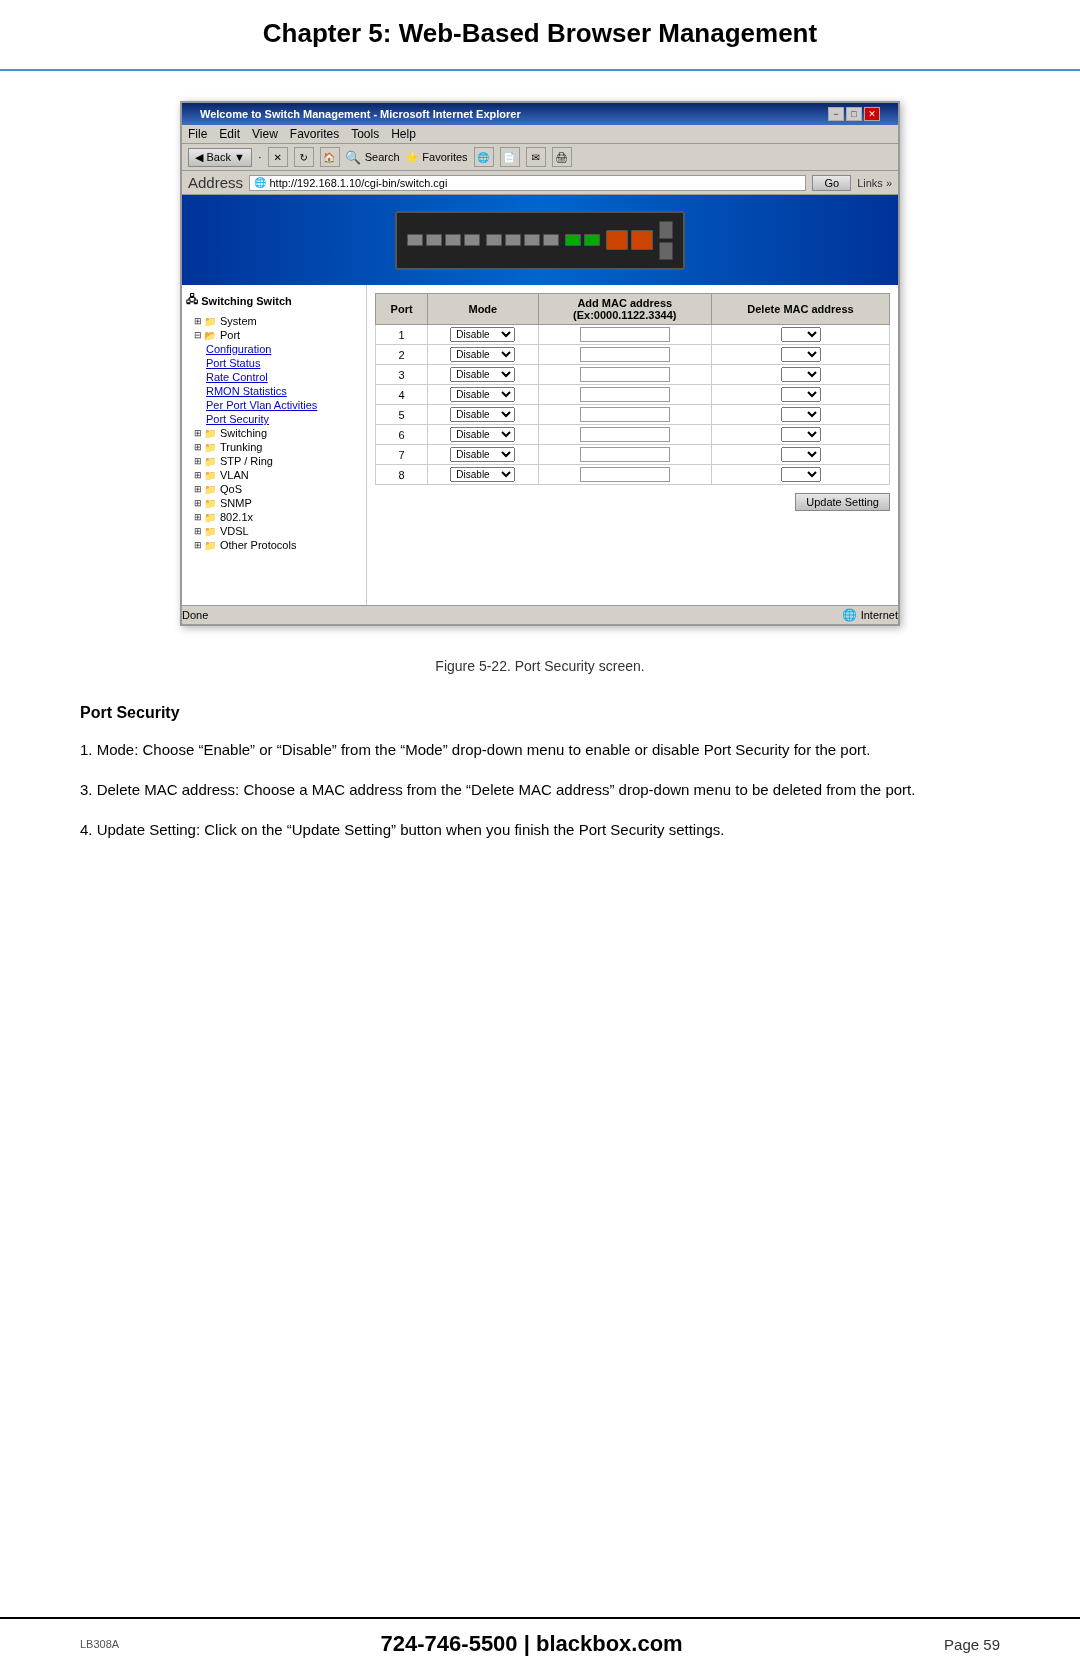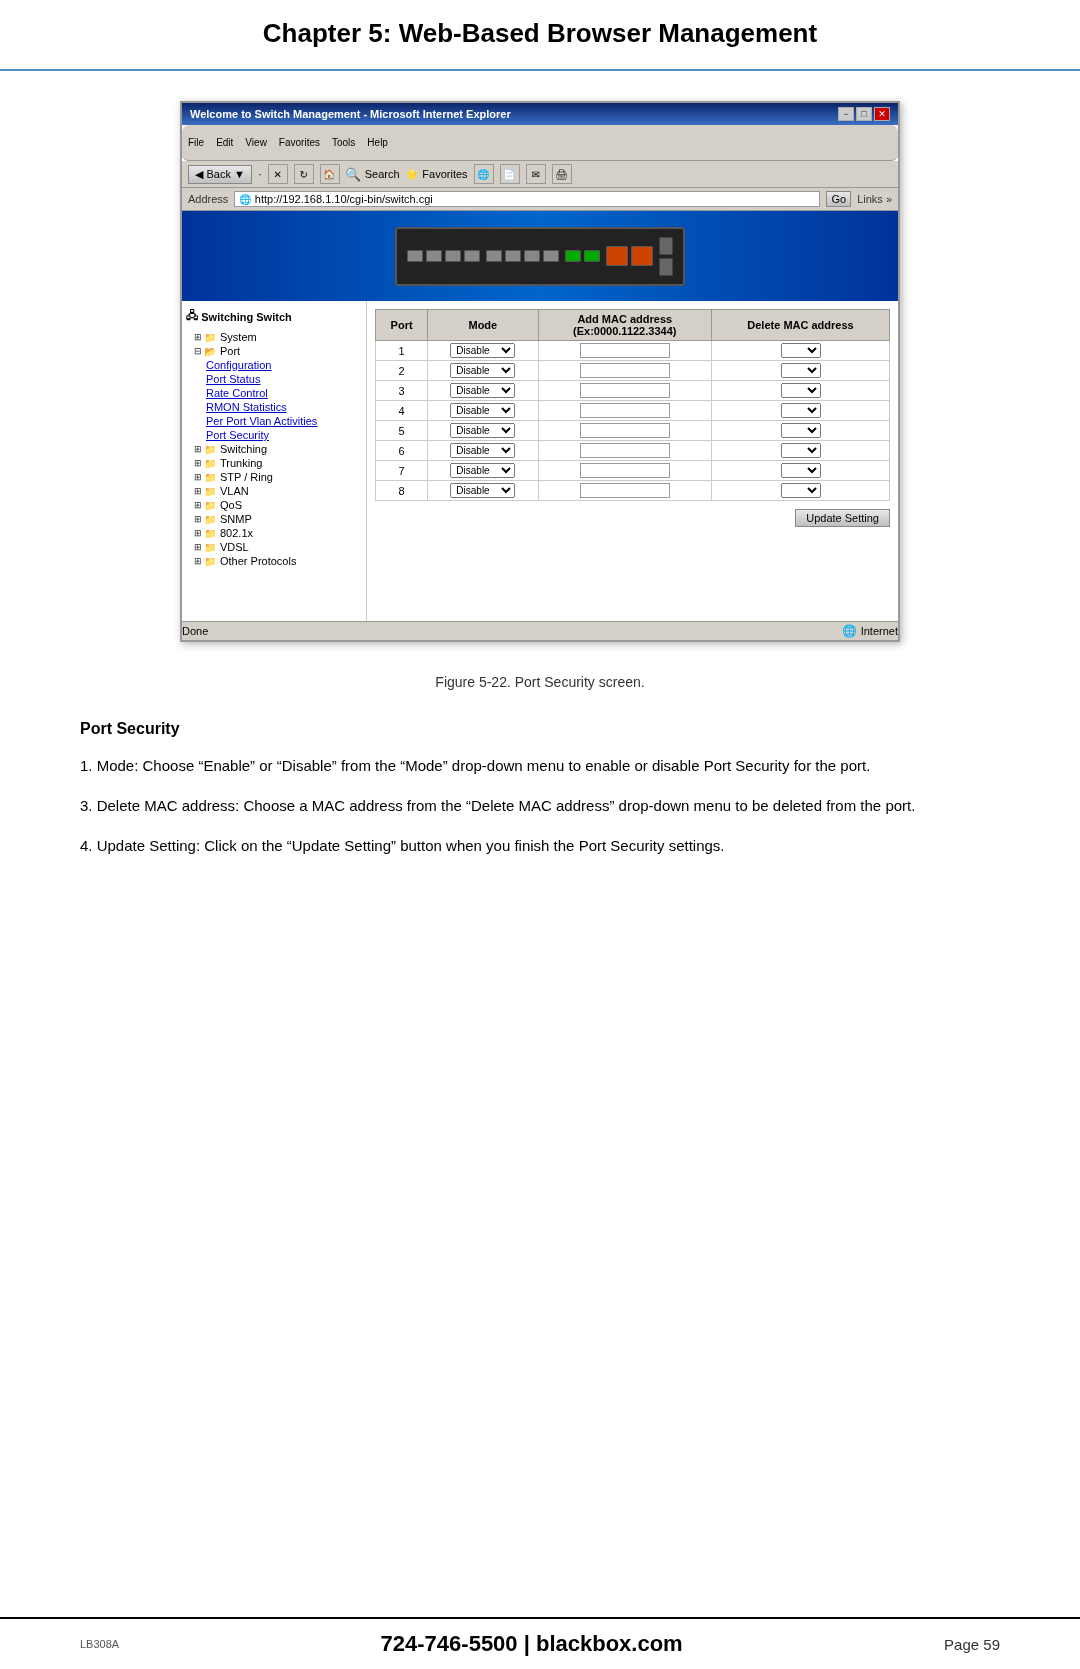--- a/index.html
+++ b/index.html
@@ -28,21 +28,21 @@
     .browser-window {
       margin: 0 auto 20px;
       width: 720px;
       border: 2px solid #999;
       box-shadow: 2px 2px 8px rgba(0,0,0,0.3);
       font-size: 11px;
     }
     .browser-titlebar {
       background: linear-gradient(to bottom, #0a246a, #3a6fc4);
       color: #fff;
-      padding: 4px 8px;
+      padding: 4px 18px;
       display: flex;
       align-items: center;
       justify-content: space-between;
     }
     .browser-titlebar-text {
       font-size: 11px;
       font-weight: bold;
     }
     .browser-titlebar-btns {
       display: flex;
@@ -52,26 +52,25 @@
       width: 16px; height: 14px;
       border: 1px solid #aaa;
       background: #ccc;
       display: inline-flex; align-items: center; justify-content: center;
       font-size: 9px; color: #333; cursor: pointer;
     }
     .browser-titlebar-btns .close-btn { background: #c00; color: #fff; }
 
     .browser-menubar {
       background: #d4d0c8;
-      padding: 12px 6px;
+      padding: 2px 6px;
       display: flex;
       gap: 12px;
-      font-size: 10px;
+      font-size: 12px;
       border-bottom: 1px solid #999;
-      border-radius: 7px;
     }
     .browser-menubar span { cursor: pointer; }
 
     .browser-toolbar {
       background: #d4d0c8;
       padding: 3px 6px;
       display: flex;
       align-items: center;
       gap: 6px;
       border-bottom: 1px solid #999;
@@ -101,37 +100,37 @@
     .browser-addressbar {
       background: #d4d0c8;
       padding: 3px 6px;
       display: flex;
       align-items: center;
       gap: 6px;
       border-bottom: 1px solid #999;
       font-size: 11px;
     }
     .address-label {
-      font-size: 11px; color: #333; text-align: center;
+      font-size: 15px; color: #333; text-align: center;
     }
     .address-input {
       flex: 1;
       border: 1px solid #999;
       padding: 1px 4px;
       font-size: 11px;
       background: #fff;
       display: flex; align-items: center;
     }
     .address-input-icon {
       margin-right: 3px; font-size: 10px; color: #4a4;
     }
     .go-btn {
       background: linear-gradient(to bottom, #e8e8e8, #c0c0c0);
       border: 1px solid #888;
-      padding: 1px 4px;
+      padding: 1px 11px;
       font-size: 11px; cursor: pointer;
     }
     .links-btn {
       font-size: 11px; cursor: pointer; color: #333;
     }
 
     
     .switch-banner {
       background: linear-gradient(to right, #003399, #0066cc, #003399);
       height: 90px;

